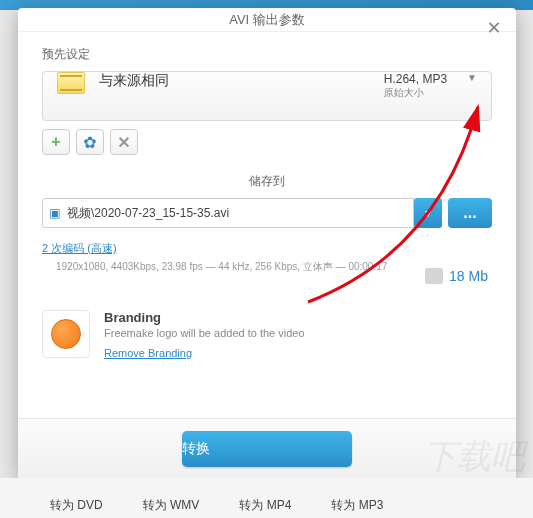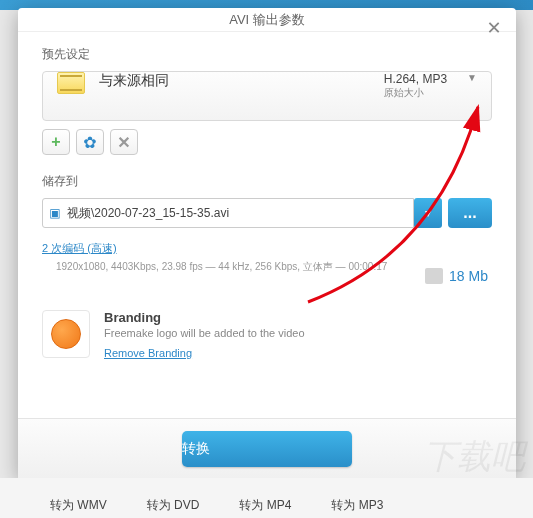--- a/index.html
+++ b/index.html
@@ -87,21 +87,21 @@
   .small-btn {
     width: 28px; height: 26px;
     border: 1px solid #ccc; border-radius: 4px;
     background: linear-gradient(#fff,#f2f2f2);
     display: flex; align-items: center; justify-content: center;
     cursor: pointer;
   }
   .small-btn.add { color: #5cb85c; font-weight: bold; }
   .small-btn.gear { color: #2d88c8; }
   .small-btn.del { color: #999; font-weight: bold; }
-  .save-section { margin-top: 18px; }
+  .save-section { margin-top: 18px; text-align: center; }
   .path-row { display: flex; gap: 6px; }
   .path-input {
     flex: 1; height: 30px;
     border: 1px solid #ccc; border-radius: 3px 0 0 3px;
     display: flex; align-items: center;
     background: #fff;
     font-size: 12px; color: #444;
     overflow: hidden;
   }
   .path-icon {
@@ -261,19 +261,19 @@
   </div>
 
   <div class="footer">
     <div class="convert-btn">
       <span>转换</span>
     </div>
   </div>
 </div>
 
 <div class="bg-bottom">
+  <span>转为 DVD</span>
   <span>转为 WMV</span>
-  <span>转为 DVD</span>
   <span>转为 MP4</span>
   <span>转为 MP3</span>
 </div>
 
 <div class="watermark">下载吧</div>
 
 </body></html>

